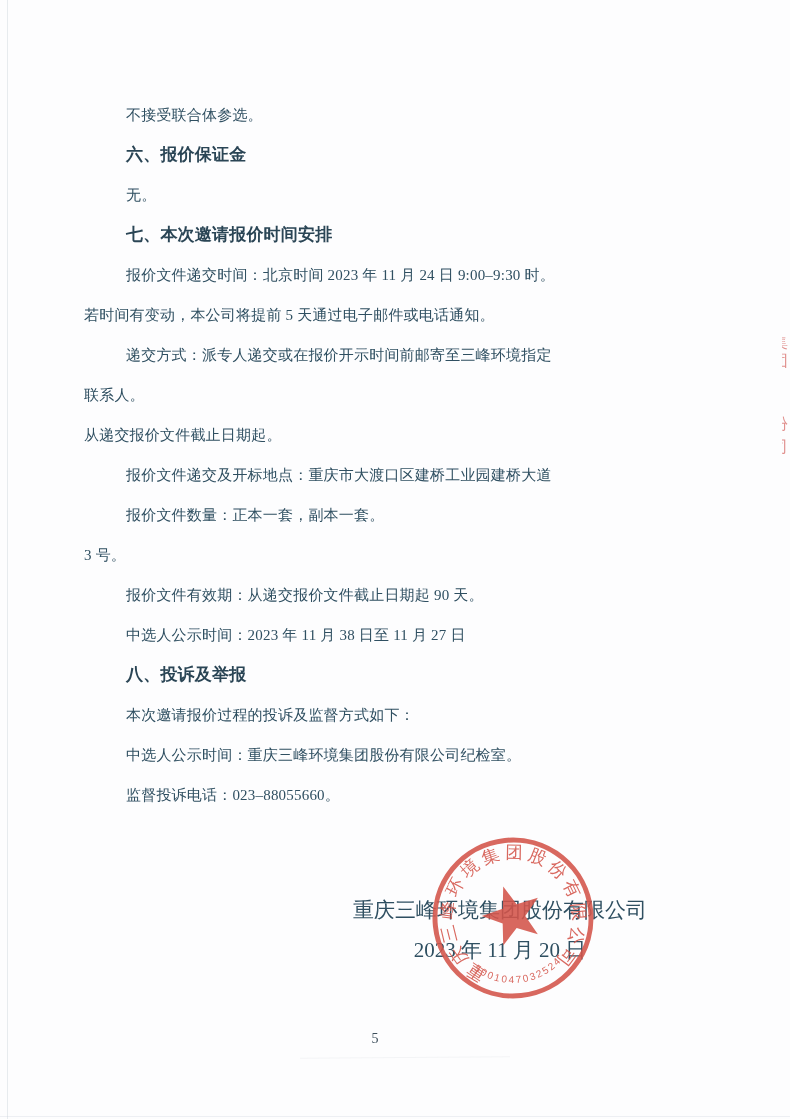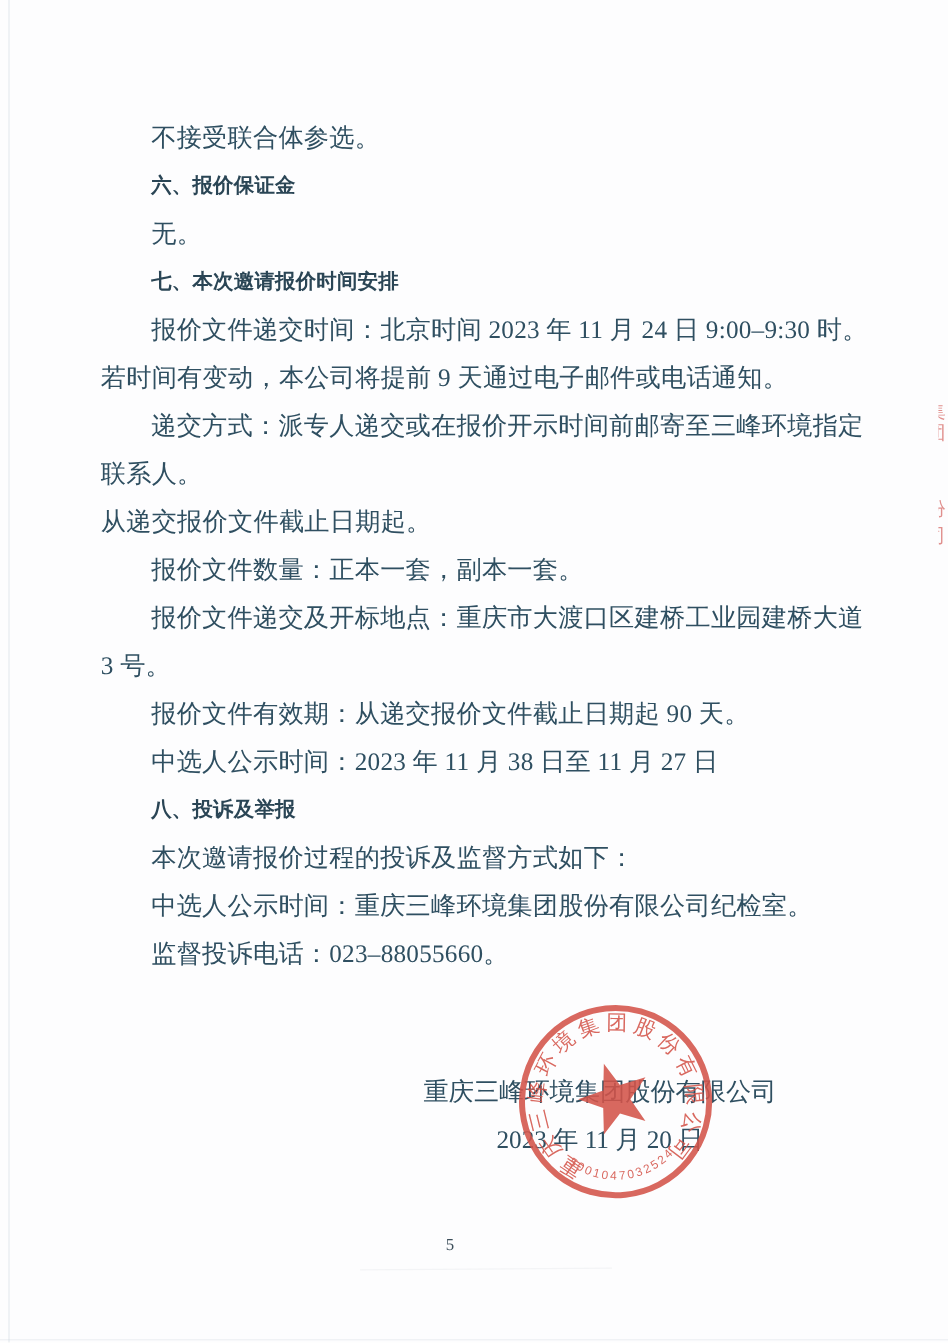--- a/index.html
+++ b/index.html
@@ -17,21 +17,21 @@
   }
   .page-edge-bottom{
     position:absolute;left:0;bottom:2px;width:100%;height:1px;
     background:rgba(190,200,210,0.25);
   }
   #doc-lines{
     position:absolute;left:84px;top:95px;width:620px;
   }
   .line{
     height:40px;line-height:40px;
-    font-size:21px;
+    font-size:15px;
     white-space:nowrap;
     letter-spacing:0.2px;
   }
   .line.indent{padding-left:42px;}
   .line.bold{
     font-family:"Liberation Sans","DejaVu Sans",sans-serif;
     font-weight:700;
     color:#2a4555;
     font-size:17px;
   }
@@ -74,26 +74,26 @@
 
   <div class="page-edge-left"></div>
   <div class="page-edge-bottom"></div>
 
   <div id="doc-lines">
       <div class="line indent">不接受联合体参选。</div>
       <div class="line indent bold">六、报价保证金</div>
       <div class="line indent">无。</div>
       <div class="line indent bold">七、本次邀请报价时间安排</div>
       <div class="line indent">报价文件递交时间：北京时间 2023 年 11 月 24 日 9:00–9:30 时。</div>
-      <div class="line">若时间有变动，本公司将提前 9 天通过电子邮件或电话通知。</div>
+      <div class="line">若时间有变动，本公司将提前 5 天通过电子邮件或电话通知。</div>
       <div class="line indent">递交方式：派专人递交或在报价开示时间前邮寄至三峰环境指定</div>
       <div class="line">联系人。</div>
       <div class="line">从递交报价文件截止日期起。</div>
+      <div class="line indent">报价文件递交及开标地点：重庆市大渡口区建桥工业园建桥大道</div>
       <div class="line indent">报价文件数量：正本一套，副本一套。</div>
-      <div class="line indent">报价文件递交及开标地点：重庆市大渡口区建桥工业园建桥大道</div>
       <div class="line">3 号。</div>
       <div class="line indent">报价文件有效期：从递交报价文件截止日期起 90 天。</div>
       <div class="line indent">中选人公示时间：2023 年 11 月 38 日至 11 月 27 日</div>
       <div class="line indent bold">八、投诉及举报</div>
       <div class="line indent">本次邀请报价过程的投诉及监督方式如下：</div>
       <div class="line indent">中选人公示时间：重庆三峰环境集团股份有限公司纪检室。</div>
       <div class="line indent">监督投诉电话：023–88055660。</div>
     </div>
 
   <div class="signature">

